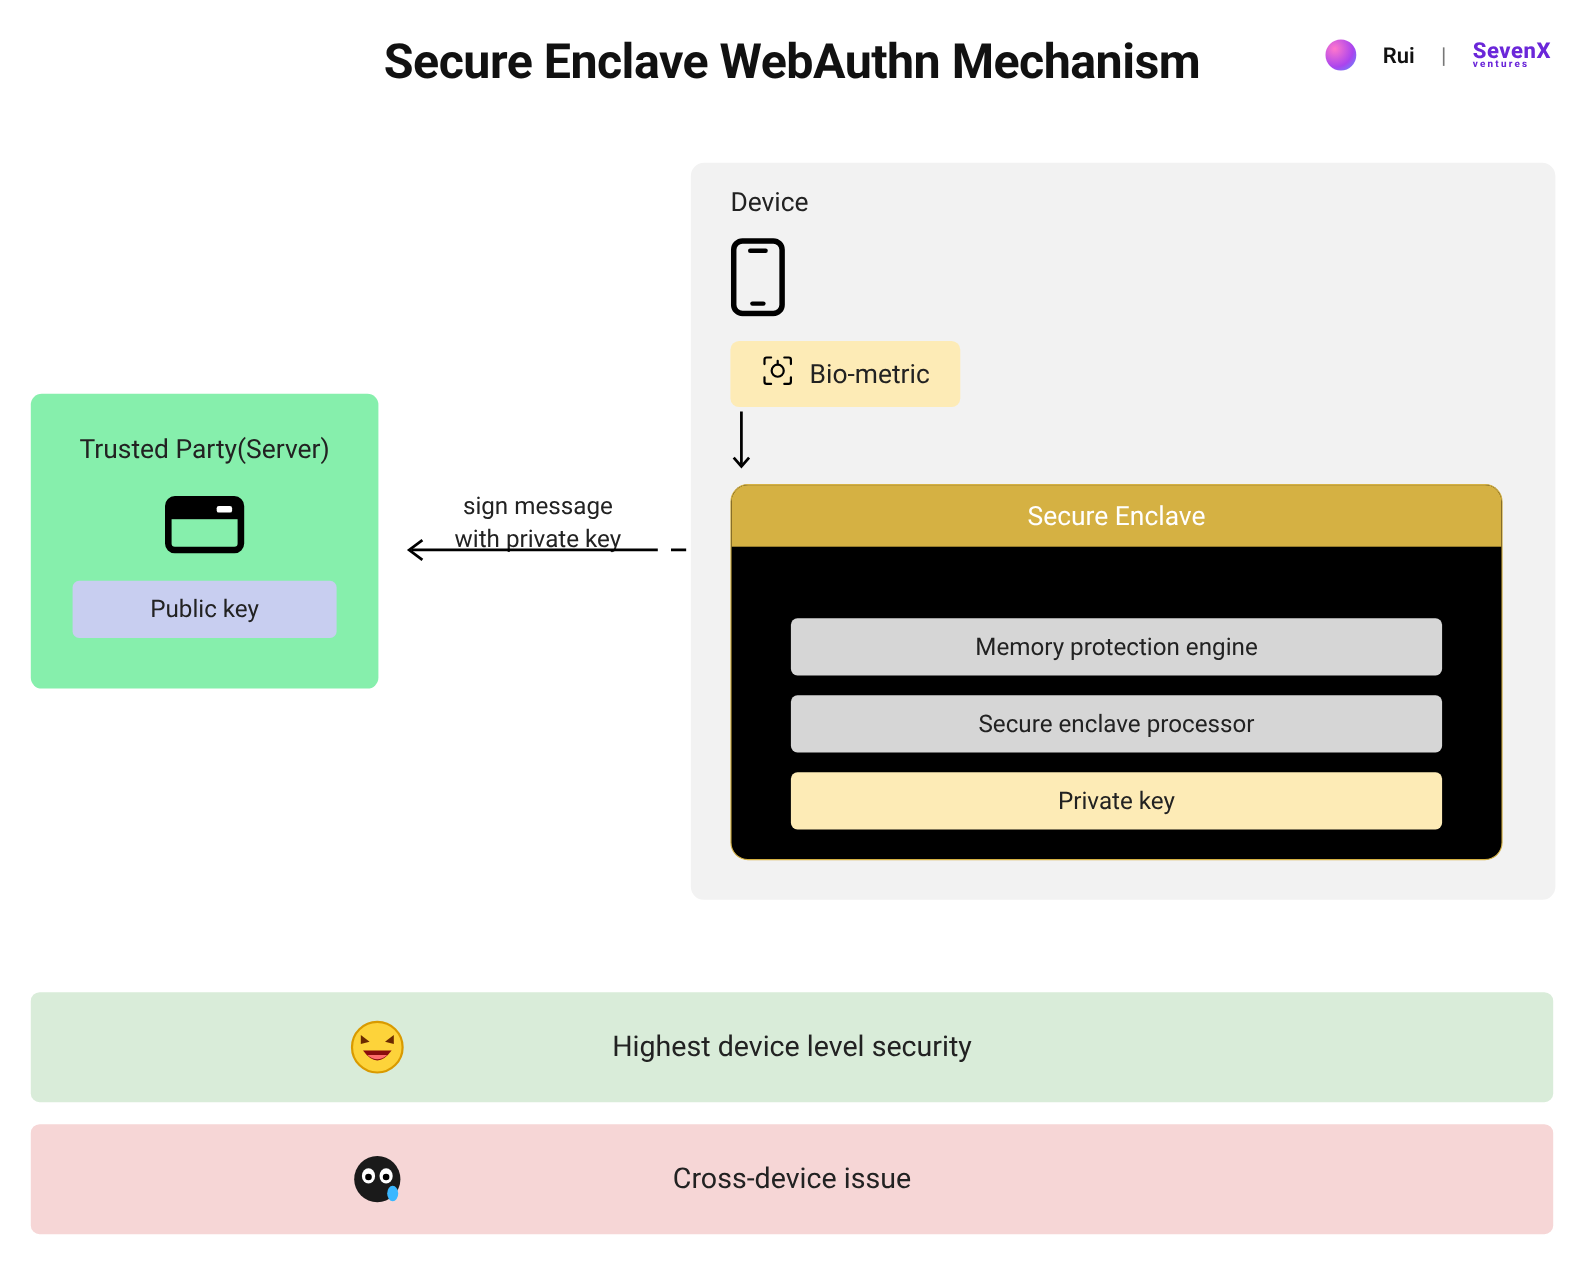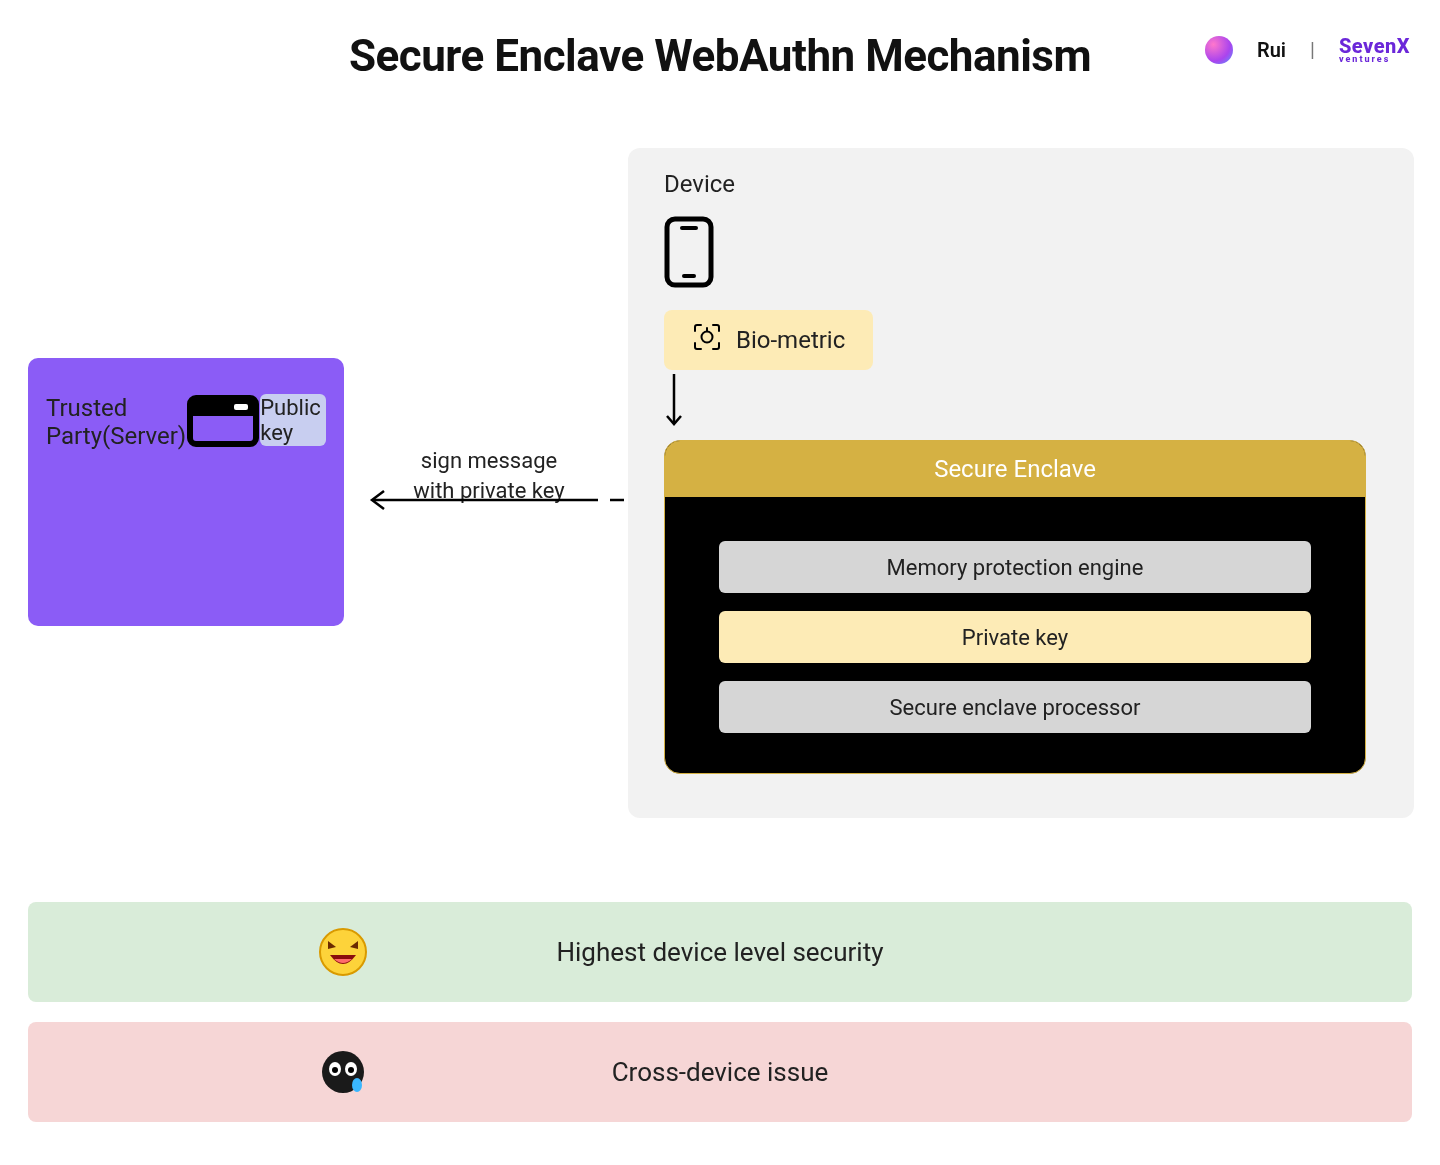--- a/index.html
+++ b/index.html
@@ -50,24 +50,25 @@
   .brand-logo-main { font-size: 20px; letter-spacing: 0.5px; }
   .brand-logo-sub { font-size: 9px; letter-spacing: 2px; text-transform: lowercase; }
 
   
   .left-panel {
     position: absolute;
     left: 28px;
     top: 358px;
     width: 316px;
     height: 268px;
-    background: #8b5cf6;
+    background: #86efac;
     border-radius: 10px;
     display: flex;
-    flex-direction: row;
+    flex-direction: column;
+    align-items: center;
     padding: 36px 18px 24px;
   }
   .left-title { font-size: 24px; color: #222; margin-bottom: 28px; }
   .server-icon { margin-bottom: 20px; }
   .pubkey {
     background: #c8cef0;
     border-radius: 6px;
     width: 240px;
     height: 52px;
     display: flex;
@@ -136,21 +137,21 @@
     background: #000000;
   }
   .enclave-header {
     background: #d5b143;
     color: #fff;
     font-size: 24px;
     text-align: center;
     padding: 14px 0;
   }
   .enclave-body {
-    padding: 44px 54px 40px;
+    padding: 65px 54px 40px;
     display: flex;
     flex-direction: column;
     gap: 18px;
   }
   .enclave-row {
     border-radius: 6px;
     height: 52px;
     display: flex;
     align-items: center;
     justify-content: center;
@@ -251,22 +252,22 @@
   <div class="down-arrow">
     <svg width="20" height="58" viewBox="0 0 20 58">
       <line x1="10" y1="2" x2="10" y2="50" stroke="#000" stroke-width="2.5"></line>
       <polyline points="3,44 10,52 17,44" fill="none" stroke="#000" stroke-width="2.5"></polyline>
     </svg>
   </div>
   <div class="enclave">
     <div class="enclave-header">Secure Enclave</div>
     <div class="enclave-body">
       <div class="enclave-row row-gray">Memory protection engine</div>
+      <div class="enclave-row row-gray">Secure enclave processor</div>
       <div class="enclave-row row-yellow">Private key</div>
-      <div class="enclave-row row-gray">Secure enclave processor</div>
     </div>
   </div>
 </div>
 
 <div class="footer">
   <div class="footer-bar bar-green">
     <span class="emoji">
       <svg width="50" height="50" viewBox="0 0 50 50">
         <circle cx="25" cy="25" r="23" fill="#fdd33a" stroke="#d99a00" stroke-width="2"></circle>
         <path d="M10 14 L18 20 L10 22 Z" fill="#6b2a00"></path>

